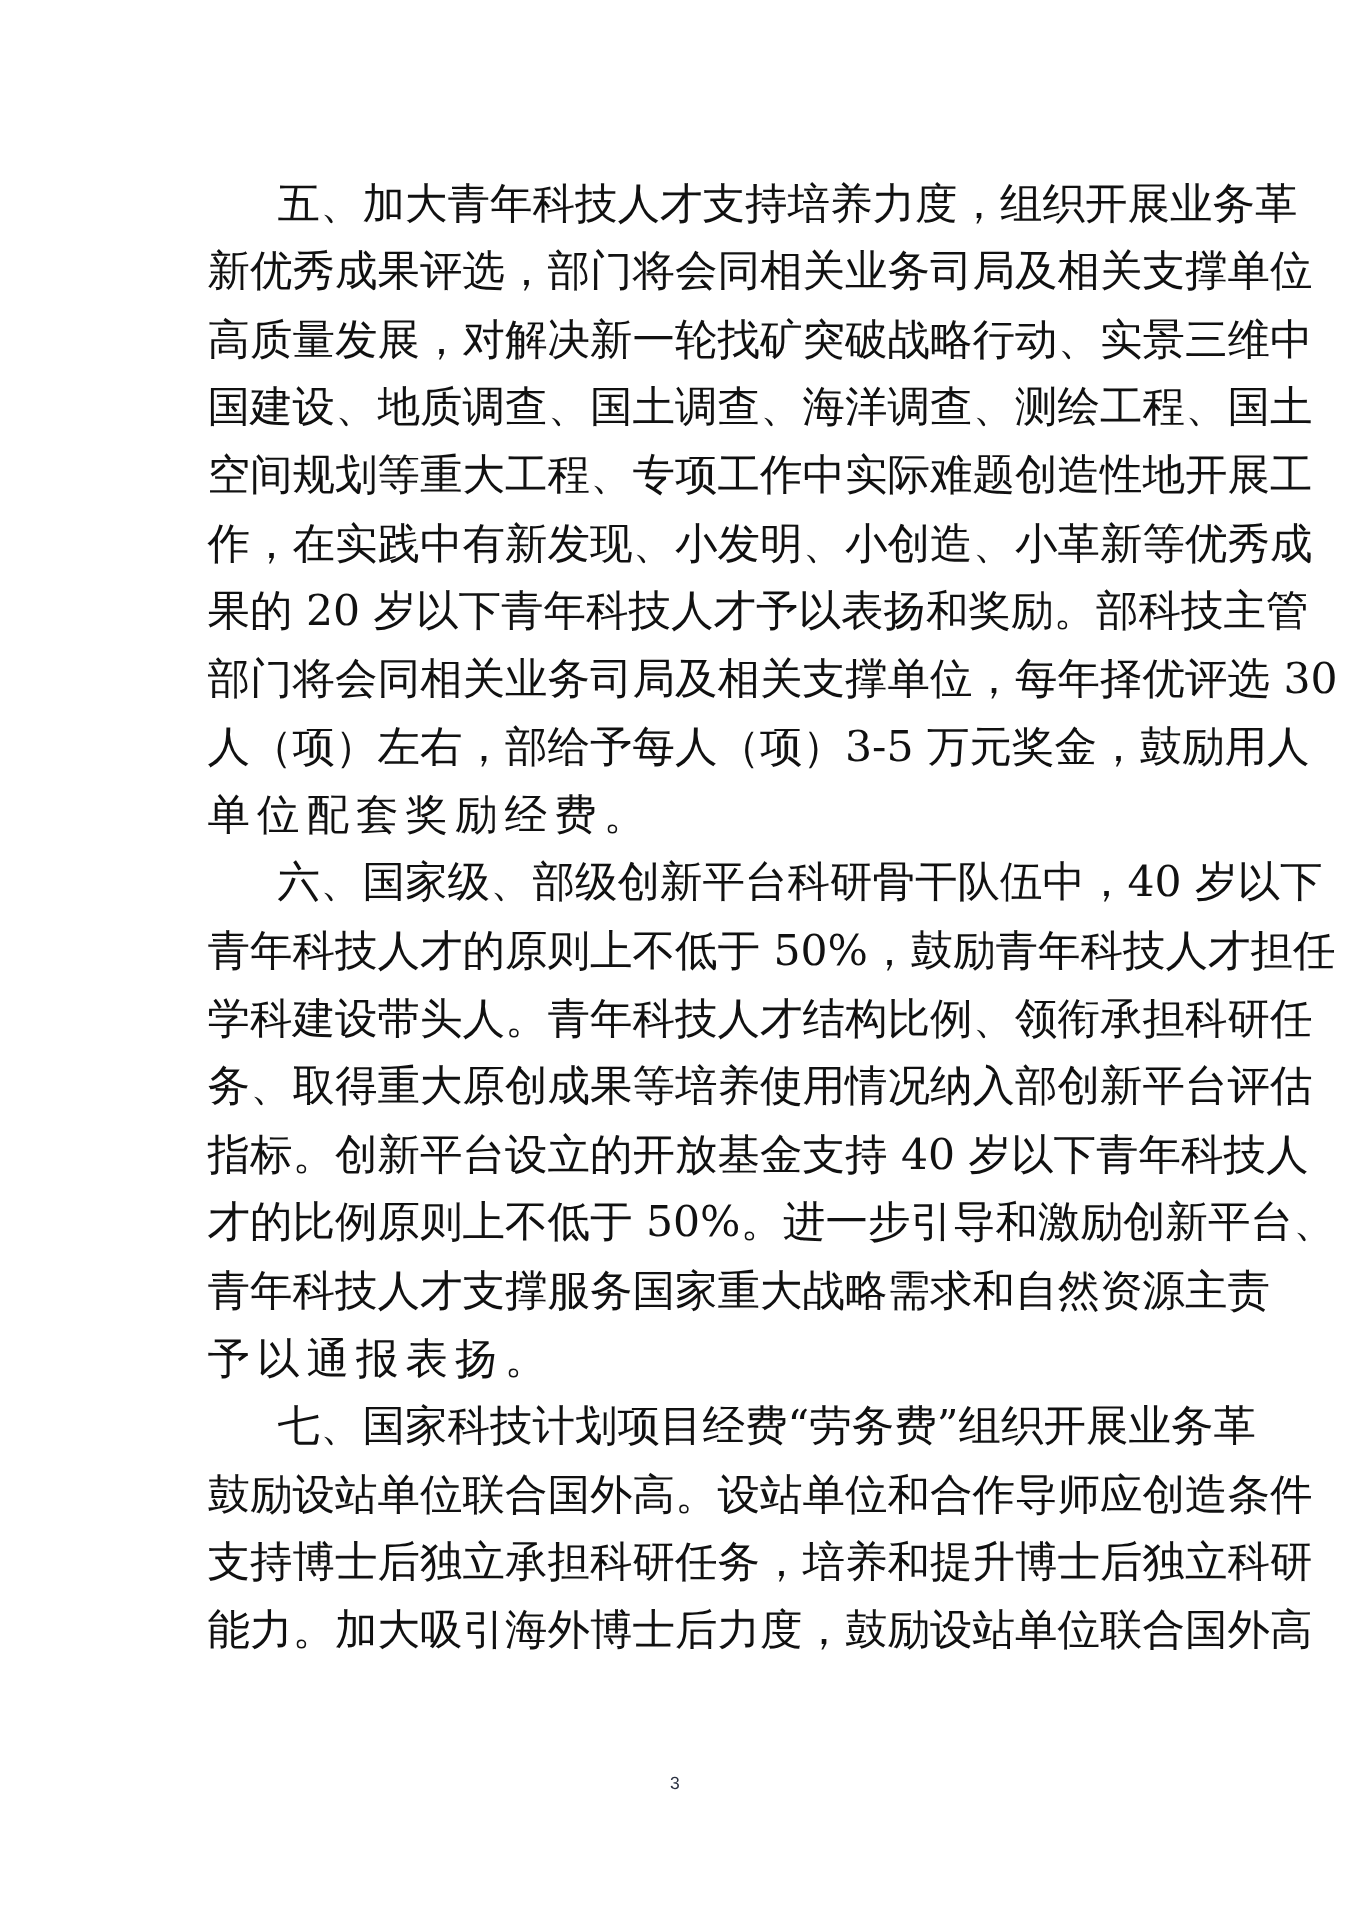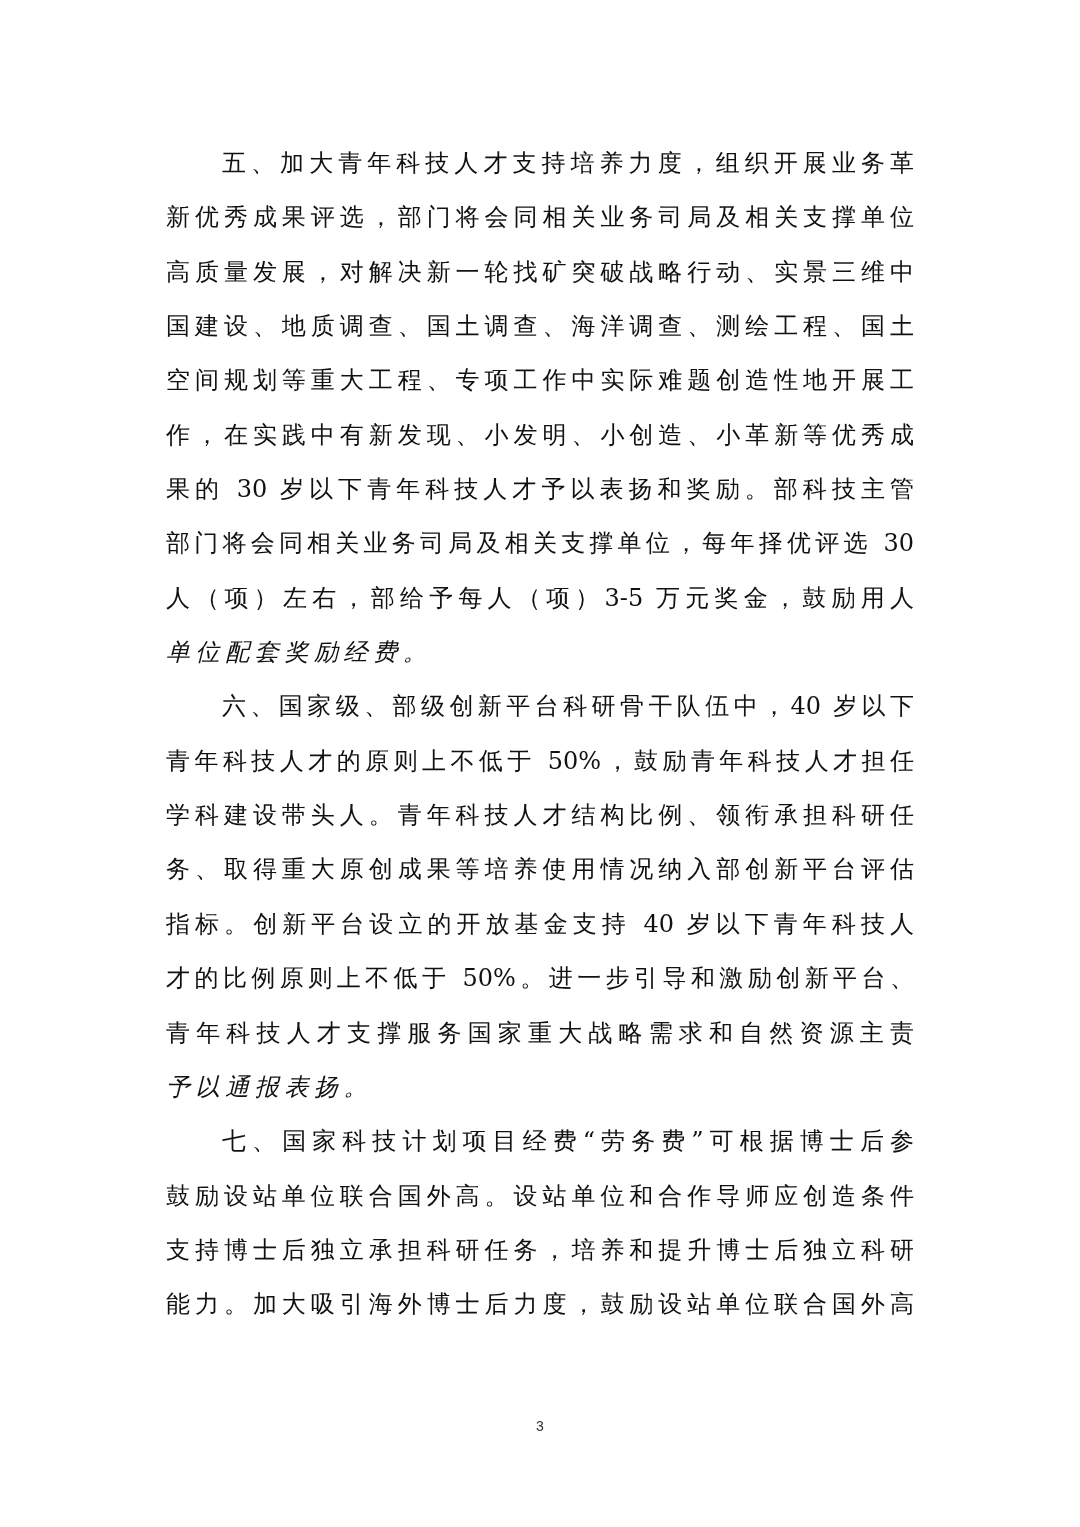--- a/index.html
+++ b/index.html
@@ -25,32 +25,31 @@
   }
   .body-text {
     position: absolute;
     left: 166px;
     top: 136px;
     width: 748px;
   }
   .line {
     height: 54.35px;
     line-height: 54.35px;
-    font-size: 24px;
+    font-size: 34px;
     white-space: nowrap;
     text-align: justify;
     text-align-last: justify;
     letter-spacing: 0;
     overflow: visible;
   }
   .line.last {
     text-align: left;
     text-align-last: left;
     letter-spacing: 5.6px;
-    font-style: italic;
   }
   .line.indent {
     padding-left: 56px;
   }
   .page-number {
     position: absolute;
     left: 0;
     width: 1080px;
     top: 1418px;
     text-align: center;
@@ -65,39 +64,39 @@
 <div class="page">
   <div class="body-text">
 
     <div class="paragraph">
       <div class="line indent">五、加大青年科技人才支持培养力度，组织开展业务革</div>
       <div class="line">新优秀成果评选，部门将会同相关业务司局及相关支撑单位</div>
       <div class="line">高质量发展，对解决新一轮找矿突破战略行动、实景三维中</div>
       <div class="line">国建设、地质调查、国土调查、海洋调查、测绘工程、国土</div>
       <div class="line">空间规划等重大工程、专项工作中实际难题创造性地开展工</div>
       <div class="line">作，在实践中有新发现、小发明、小创造、小革新等优秀成</div>
-      <div class="line">果的 30 岁以下青年科技人才予以表扬和奖励。部科技主管</div>
+      <div class="line">果的 20 岁以下青年科技人才予以表扬和奖励。部科技主管</div>
       <div class="line">部门将会同相关业务司局及相关支撑单位，每年择优评选 30</div>
       <div class="line">人（项）左右，部给予每人（项）3-5 万元奖金，鼓励用人</div>
       <div class="line last">单位配套奖励经费。</div>
     </div>
 
     <div class="paragraph">
       <div class="line indent">六、国家级、部级创新平台科研骨干队伍中，40 岁以下</div>
       <div class="line">青年科技人才的原则上不低于 50%，鼓励青年科技人才担任</div>
       <div class="line">学科建设带头人。青年科技人才结构比例、领衔承担科研任</div>
       <div class="line">务、取得重大原创成果等培养使用情况纳入部创新平台评估</div>
       <div class="line">指标。创新平台设立的开放基金支持 40 岁以下青年科技人</div>
       <div class="line">才的比例原则上不低于 50%。进一步引导和激励创新平台、</div>
       <div class="line">青年科技人才支撑服务国家重大战略需求和自然资源主责</div>
       <div class="line last">予以通报表扬。</div>
     </div>
 
     <div class="paragraph">
-      <div class="line indent">七、国家科技计划项目经费“劳务费”可根据博士后参</div>
+      <div class="line indent">七、国家科技计划项目经费“劳务费”组织开展业务革</div>
       <div class="line">鼓励设站单位联合国外高。设站单位和合作导师应创造条件</div>
       <div class="line">支持博士后独立承担科研任务，培养和提升博士后独立科研</div>
       <div class="line">能力。加大吸引海外博士后力度，鼓励设站单位联合国外高</div>
     </div>
 
   </div>
 
   <div class="page-number">3</div>
 </div>
 

